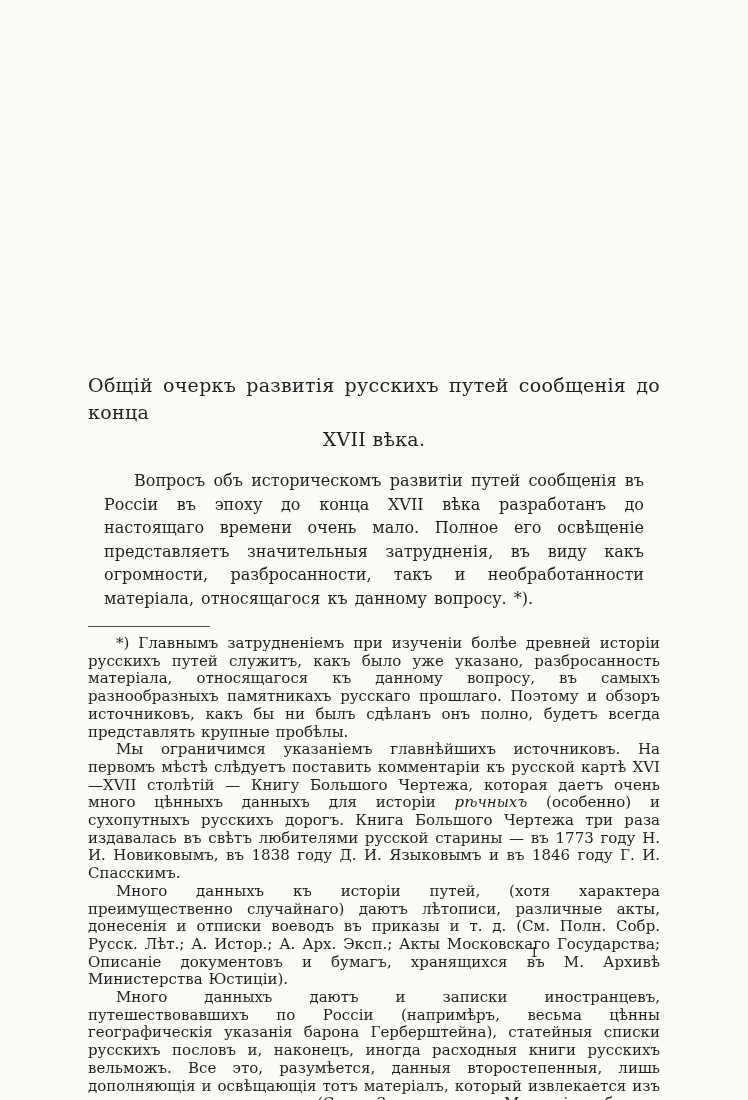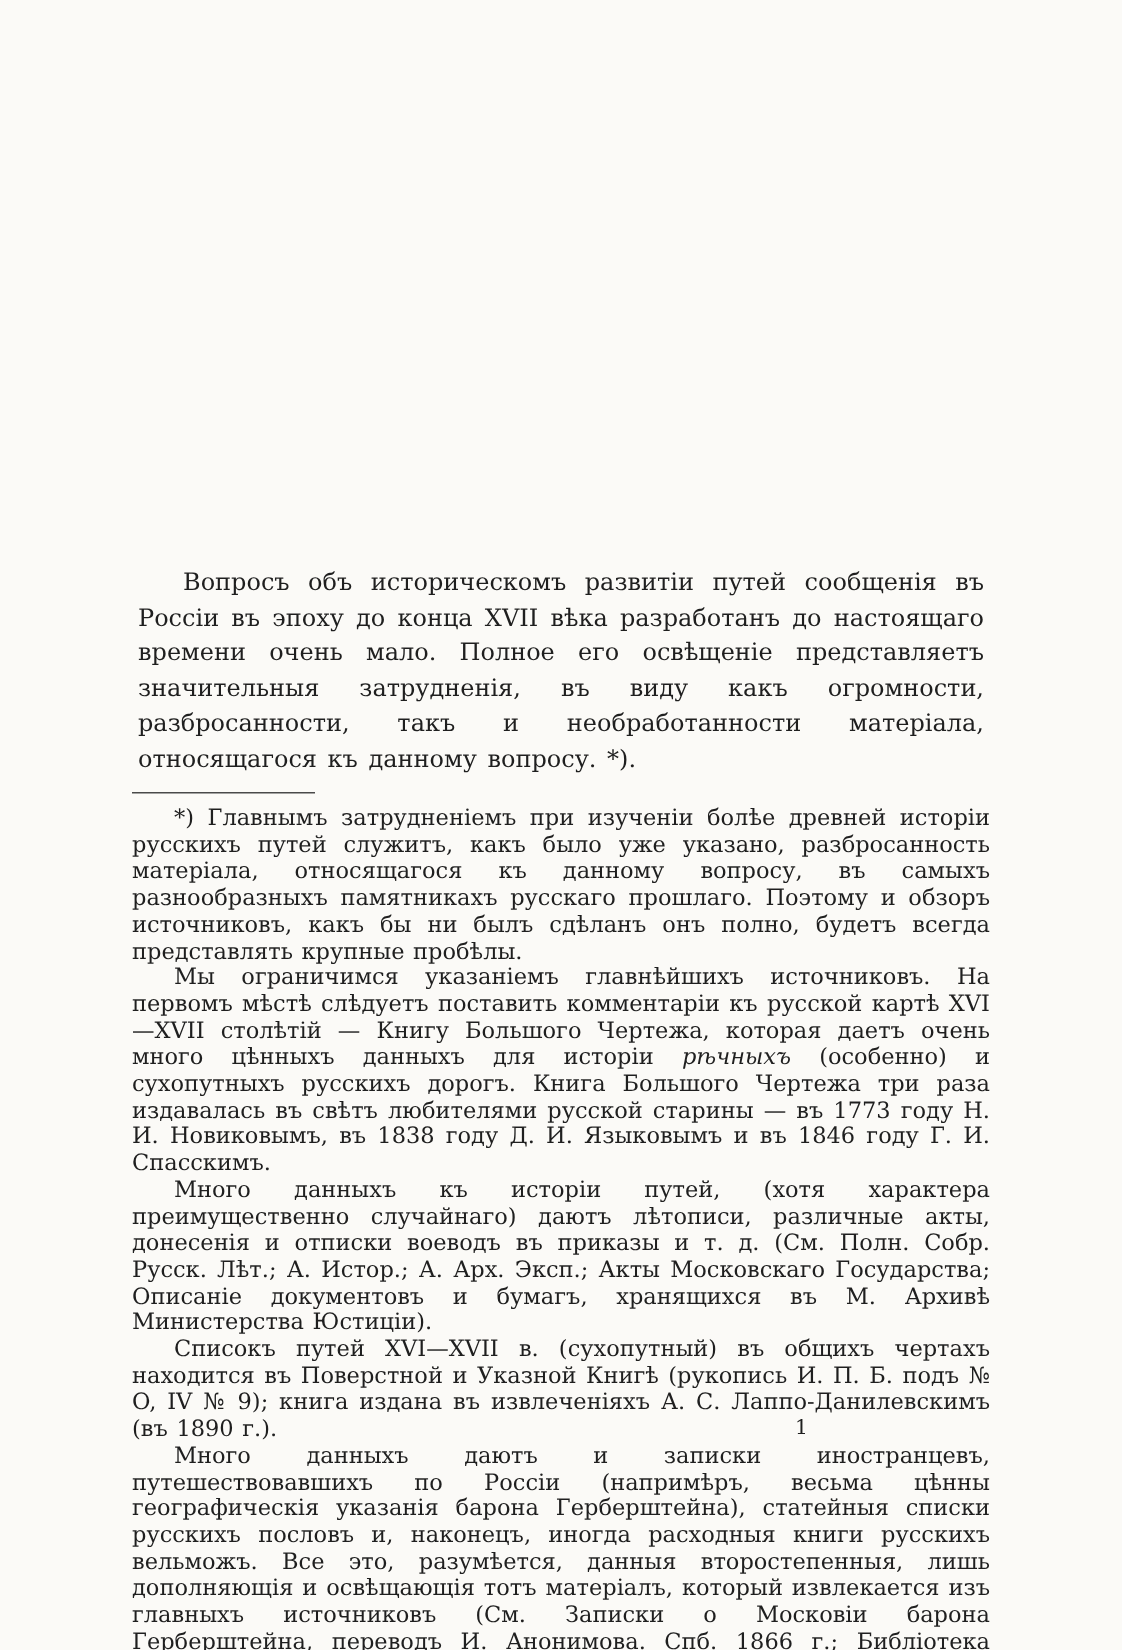--- a/index.html
+++ b/index.html
@@ -30,21 +30,21 @@
   .heading .h-line1 {
     display: block;
     text-align: justify;
     text-align-last: justify;
   }
   .heading .h-line2 {
     display: block;
     text-align: center;
   }
   .body-para {
-    margin: 4px;
+    margin: 16px;
     font-size: 16px;
     line-height: 23.5px;
     text-align: justify;
     text-indent: 30px;
     word-spacing: 2px;
   }
   .footnote-rule {
     border: 0;
     border-top: 1px solid #4a4a4a;
     width: 122px;
@@ -65,30 +65,33 @@
     font-size: 13.5px;
     color: #1f1f1f;
   }
 </style>
 </head>
 <body>
 
 <div class="page">
   <div class="content">
 
+    <h1 class="heading">
+      <span class="h-line1">Общій очеркъ развитія русскихъ путей сообщенія до конца</span>
+      <span class="h-line2">XVII вѣка.</span>
+    </h1>
 
     <p class="body-para">Вопросъ объ историческомъ развитіи путей сообщенія въ Россіи въ эпоху до конца XVII вѣка разработанъ до настоящаго времени очень мало. Полное его освѣщеніе представляетъ значительныя затрудненія, въ виду какъ огромности, разбросанности, такъ и необработанности матеріала, относящагося къ данному вопросу. *).</p>
 
     <hr class="footnote-rule">
 
     <div class="footnote">
       <p>*) Главнымъ затрудненіемъ при изученіи болѣе древней исторіи русскихъ путей служитъ, какъ было уже указано, разбросанность матеріала, относящагося къ данному вопросу, въ самыхъ разнообразныхъ памятникахъ русскаго прошлаго. Поэтому и обзоръ источниковъ, какъ бы ни былъ сдѣланъ онъ полно, будетъ всегда представлять крупные пробѣлы.</p>
       <p><span>Мы ограничимся указаніемъ главнѣйшихъ источниковъ. На первомъ мѣстѣ слѣдуетъ поставить комментаріи къ русской картѣ XVI—XVII столѣтій — Книгу Большого Чертежа, которая даетъ очень много цѣнныхъ данныхъ для исторіи </span><i>рѣчныхъ</i><span> (особенно) и сухопутныхъ русскихъ дорогъ. Книга Большого Чертежа три раза издавалась въ свѣтъ любителями русской старины — въ 1773 году Н. И. Новиковымъ, въ 1838 году Д. И. Языковымъ и въ 1846 году Г. И. Спасскимъ.</span></p>
       <p>Много данныхъ къ исторіи путей, (хотя характера преимущественно случайнаго) даютъ лѣтописи, различные акты, донесенія и отписки воеводъ въ приказы и т. д. (См. Полн. Собр. Русск. Лѣт.; А. Истор.; А. Арх. Эксп.; Акты Московскаго Государства; Описаніе документовъ и бумагъ, хранящихся въ М. Архивѣ Министерства Юстиціи).</p>
-      <p>Списокъ путей XVI—XVII в. (сухопутный) въ общихъ чертахъ находится въ Поверстной и Указной Книгѣ (рукопись И. П. Б. подъ № O, IV № 9); книга издана въ извлеченіяхъ А. С. Лаппо-Данилевскимъ (въ 1890 г.).</p>
       <p>Много данныхъ даютъ и записки иностранцевъ, путешествовавшихъ по Россіи (напримѣръ, весьма цѣнны географическія указанія барона Герберштейна), статейныя списки русскихъ пословъ и, наконецъ, иногда расходныя книги русскихъ вельможъ. Все это, разумѣется, данныя второстепенныя, лишь дополняющія и освѣщающія тотъ матеріалъ, который извлекается изъ главныхъ источниковъ (См. Записки о Московіи барона Герберштейна, переводъ И. Анонимова. Спб. 1866 г.; Библіотека иностранныхъ путешественниковъ о Россіи 1836—переводы крайне небрежны; Древняя Россійская Вивліоѳика).</p>
 
     </div>
 
   </div>
 
   <div class="signature-mark">1</div>
 </div>
 
 </body></html>

